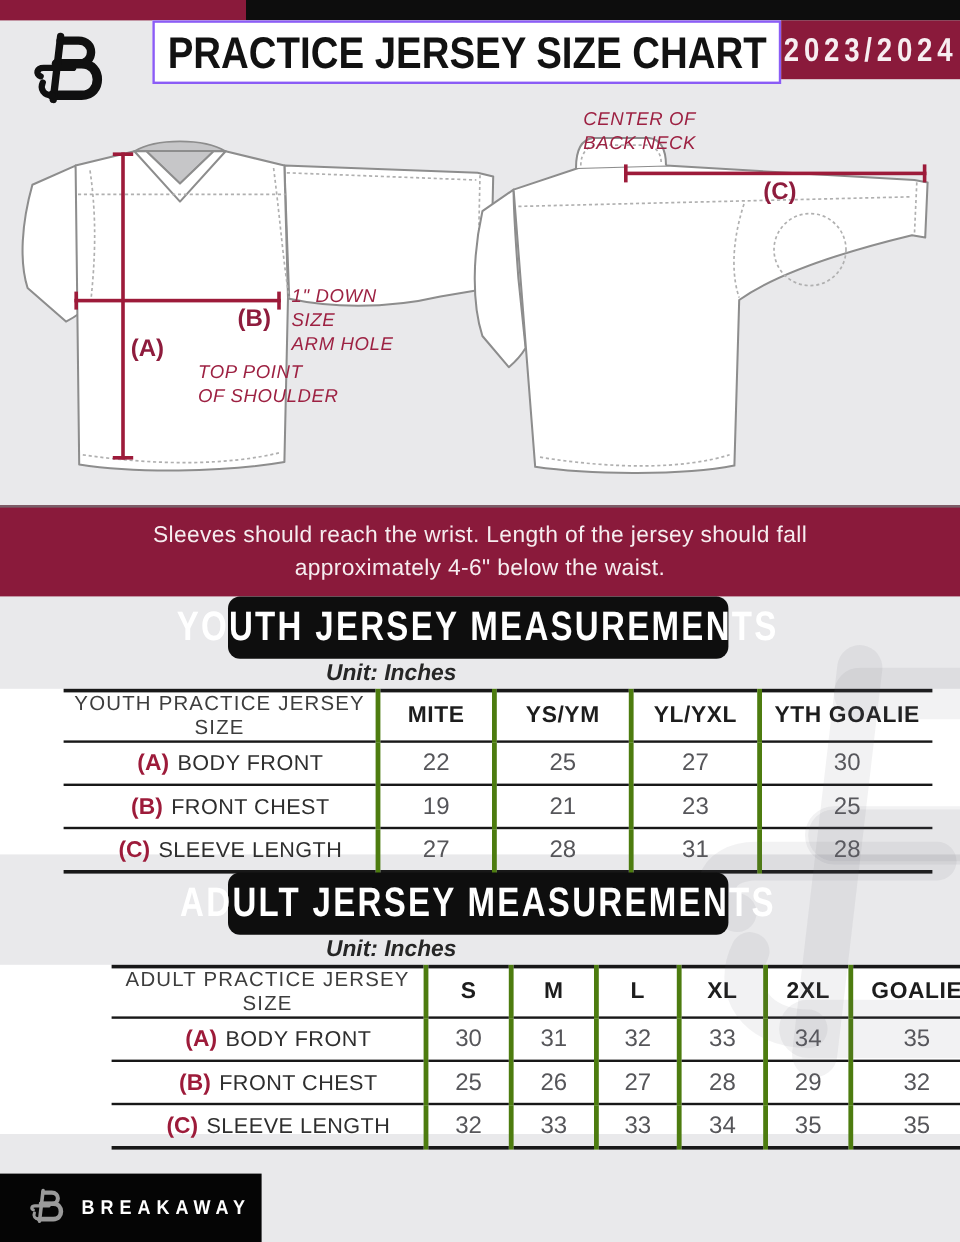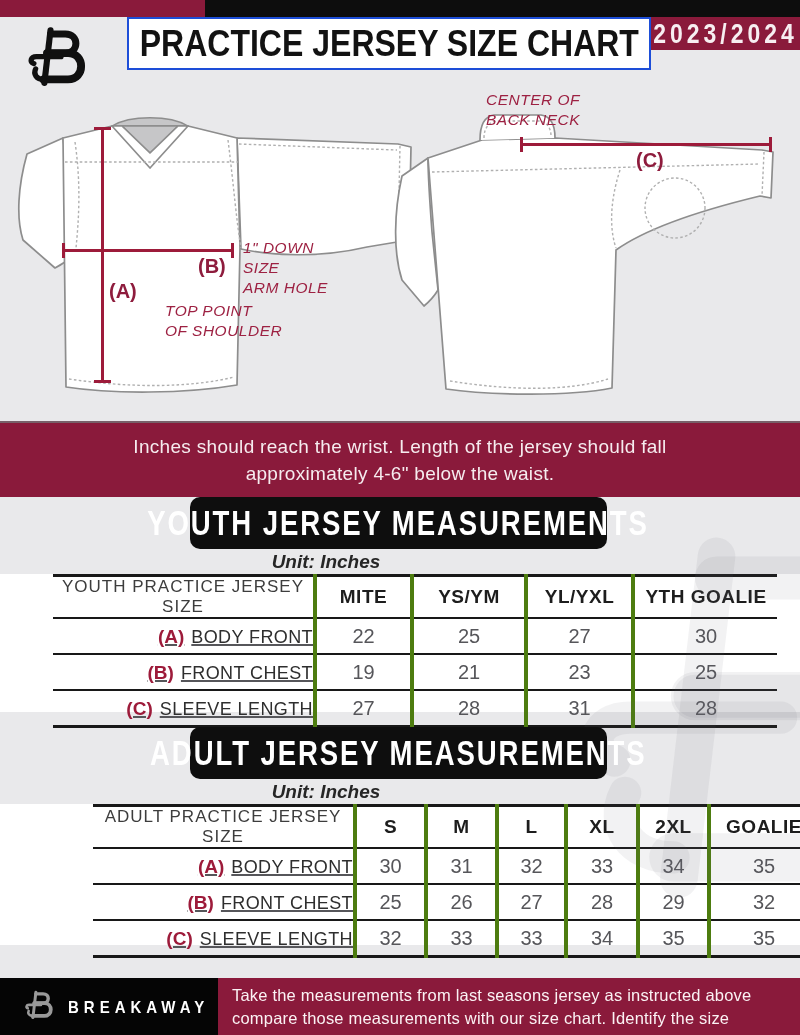--- a/index.html
+++ b/index.html
@@ -6,24 +6,24 @@
   .page{position:relative;width:800px;height:1035px;background:#e9e9eb;overflow:hidden;
         font-family:"Liberation Sans",sans-serif;}
 
   
   .topbar-maroon{position:absolute;left:0;top:0;width:205px;height:17px;background:#8a1a3b;}
   .topbar-black{position:absolute;left:205px;top:0;width:595px;height:17px;background:#0d0d0d;}
 
   
   .logo-main{position:absolute;left:26px;top:23px;width:70px;height:76px;color:#101010;z-index:4;}
   .title-box{position:absolute;left:127px;top:17px;width:524px;height:53px;background:#ffffff;
-             border:2px solid #1d4ed8;box-sizing:border-box;display:flex;align-items:center;justify-content:center;z-index:3;}
+             border:2px solid #8b5cf6;box-sizing:border-box;display:flex;align-items:center;justify-content:center;z-index:3;}
   .title-text{display:inline-block;font-size:33px;font-weight:700;color:#121212;letter-spacing:0;
               transform:scaleY(1.12) scaleX(0.97);white-space:nowrap;}
-  .year-box{position:absolute;left:651px;top:17px;width:149px;height:33px;background:#8a1a3b;
+  .year-box{position:absolute;left:651px;top:17px;width:149px;height:49px;background:#8a1a3b;
             display:flex;align-items:center;justify-content:center;z-index:3;}
   .year-text{display:inline-block;font-size:23px;font-weight:700;color:#f7eef1;letter-spacing:4px;transform:scaleY(1.2);}
 
   
   .jersey-svg{position:absolute;z-index:1;}
   .front-svg{left:15px;top:98px;width:405px;height:315px;}
   .back-svg{left:392px;top:82px;width:410px;height:330px;}
   .outline{fill:#ffffff;stroke:#8d8d8d;stroke-width:1.7;stroke-linejoin:round;}
   .seam{fill:none;stroke:#b0b0b0;stroke-width:1.4;stroke-dasharray:2.6 2.3;}
   .neckfill{fill:#c6c6c8;stroke:#8d8d8d;stroke-width:1.4;}
@@ -55,21 +55,21 @@
   
   .table-band{position:absolute;left:0;width:800px;background:#ffffff;z-index:3;}
   table.size-table{border-collapse:collapse;table-layout:fixed;width:724px;margin-left:53px;
                    border-top:3px solid #181818;border-bottom:3px solid #181818;}
   table.size-table tbody tr{border-top:2px solid #181818;}
   table.size-table th,table.size-table td{padding:0;border-left:4px solid #4d7c0f;text-align:center;}
   table.size-table th.first,table.size-table td.first{border-left:none;}
   table.size-table th{height:36px;font-size:19px;font-weight:700;color:#1d1d1d;letter-spacing:.5px;}
   table.size-table th.first{font-size:17px;font-weight:400;color:#3d3d3d;letter-spacing:1px;}
   table.size-table td{height:34px;font-size:20px;color:#56565a;}
-  table.size-table td.first{text-align:right;padding-left:18px;text-decoration:underline;}
+  table.size-table td.first{text-align:center;padding-left:18px;}
   .prefix{color:#9d1b3a;font-weight:700;font-size:19px;}
   .rowlabel{color:#2e2e2e;font-size:18px;letter-spacing:.4px;margin-left:7px;}
 
   
   .footer-black{position:absolute;left:0;top:978px;width:218px;height:57px;background:#050505;
                 display:flex;align-items:center;padding-left:24px;box-sizing:border-box;z-index:6;}
   .logo-footer{width:34px;height:36px;color:#9a9a9a;flex:none;}
   .brand-text{display:inline-block;color:#ffffff;font-size:15px;font-weight:700;letter-spacing:5px;
               margin-left:10px;transform:scaleY(1.12);}
   .footer-maroon{position:absolute;left:218px;top:978px;width:582px;height:57px;background:#8a1a3b;
@@ -153,21 +153,21 @@
     <div>SIZE</div>
     <div>ARM HOLE</div>
   </div>
   <div class="marker" style="left:636px;top:149px;">(C)</div>
   <div class="mdesc" style="left:486px;top:90px;">
     <div>CENTER OF</div>
     <div>BACK NECK</div>
   </div>
 
   <div class="note-banner">
-    <div>Inches should reach the wrist. Length of the jersey should fall</div>
+    <div>Sleeves should reach the wrist. Length of the jersey should fall</div>
     <div>approximately 4-6" below the waist.</div>
   </div>
 
   <div class="pill" style="top:497px;">
     <span class="pill-text">YOUTH JERSEY MEASUREMENTS</span>
   </div>
   <div class="unit" style="top:551px;">Unit: Inches</div>
   <div class="table-band" style="top:574px;height:138px;">
     <table class="size-table">
       <colgroup>
@@ -287,19 +287,14 @@
         <use href="#logo-b"></use>
       </svg>
   </div>
 
   <div class="footer-black">
     <svg class="logo-footer" viewBox="0 0 80 80">
         <use href="#logo-b"></use>
       </svg>
     <span class="brand-text">BREAKAWAY</span>
   </div>
-  <div class="footer-maroon">
-    <div>Take the measurements from last seasons jersey as instructed above</div>
-    <div>compare those measurements  with our size chart. Identify the size</div>
-    <div>on the chart, if you need a larger size move up the scale on the chart</div>
-  </div>
 
 </div>
 
 </body></html>

